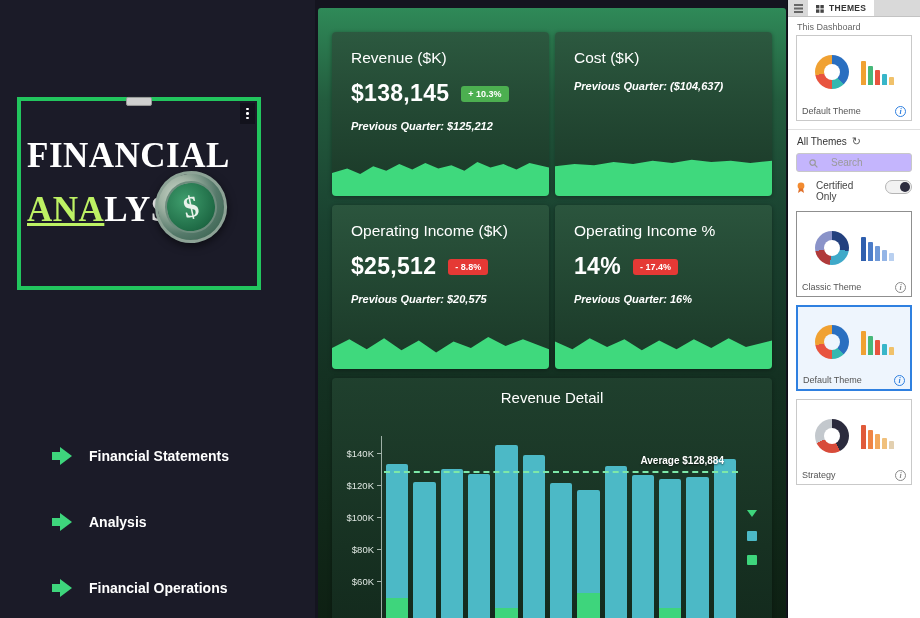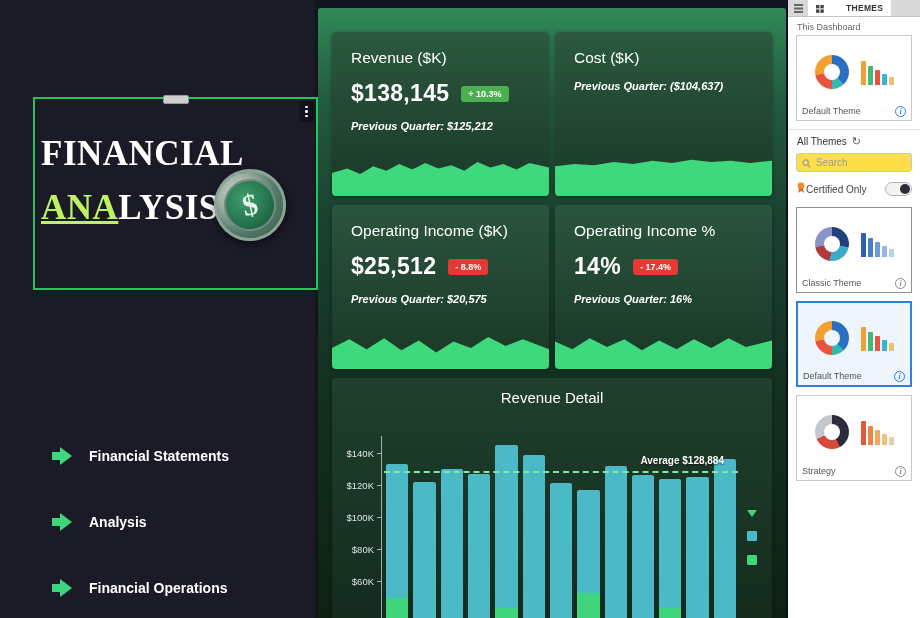--- a/index.html
+++ b/index.html
@@ -2,21 +2,21 @@
 <html><head>
 <meta charset="utf-8">
 <style>
   * { margin:0; padding:0; box-sizing:border-box; }
   html,body { background:#14141f; }
   body { font-family:"Liberation Sans", sans-serif; }
   .app { position:relative; width:920px; height:618px; overflow:hidden; background:#14141f; }
 
   
   .left-panel { position:absolute; left:0; top:0; width:315px; height:618px; background:#1b1b28; }
-  .widget { position:absolute; left:33px; width:285px; border:2px solid #22c55e; }
+  .widget { position:absolute; left:17px; width:244px; border:4px solid #22c55e; }
   .logo-widget { top:97px; height:193px; }
   .drag-handle { position:absolute; left:50%; top:0; transform:translate(-50%,-45%); width:26px; height:9px; background:#cfcfcf; border:1px solid #9a9a9a; border-radius:2px; }
   .kebab { position:absolute; right:2px; top:2px; width:15px; height:21px; background:#12121c; display:flex; flex-direction:column; align-items:center; justify-content:center; gap:2px; cursor:pointer; }
   .kebab i { width:2.5px; height:2.5px; border-radius:50%; background:#fff; }
   .logo-text { position:absolute; left:6px; top:28px; font-family:"Liberation Serif", serif; font-weight:700; color:#fff; font-size:35px; letter-spacing:0.5px; line-height:1.55; }
   .logo-accent { color:#bef264;text-decoration:underline; }
   .coin { position:absolute; right:30px; top:70px; width:72px; height:72px; border-radius:50%;
           background:radial-gradient(circle at 35% 30%, #c9d6c9 0%, #9fb2a3 30%, #55796a 60%, #2e5a45 100%);
           border:3px solid #8da396; display:flex; align-items:center; justify-content:center;
           transform:rotate(-12deg); box-shadow:0 3px 8px rgba(0,0,0,0.55); z-index:2; }
@@ -65,45 +65,45 @@
   .average-label { position:absolute; right:40px; color:#fff; font-size:10px; font-weight:700; z-index:4;
                    text-shadow:0 1px 2px rgba(0,0,0,0.6); }
   .chart-legend { position:absolute; right:7px; top:92px; display:flex; flex-direction:column; align-items:center; gap:14px; z-index:5; }
   .legend-caret { width:0; height:0; border-left:5px solid transparent; border-right:5px solid transparent; border-top:7px solid #3ed57c; cursor:pointer; }
   .legend-swatch { width:10px; height:10px; border-radius:1px; cursor:pointer; }
 
   
   .right-panel { position:absolute; left:787px; top:0; width:133px; height:618px; background:#ffffff; border-left:1px solid #0d0d15; }
   .tabstrip { display:flex; align-items:stretch; height:17px; background:#d9d9d9; border-bottom:1px solid #c3c3c3; }
   .tool-icon { width:20px; display:flex; align-items:center; justify-content:center; cursor:pointer; }
-  .tab { display:flex; align-items:center; gap:22px; background:#ffffff; padding:0 8px; cursor:pointer; }
+  .tab { display:flex; align-items:center; gap:5px; background:#ffffff; padding:0 8px; cursor:pointer; }
   .tab-label { font-size:8.5px; font-weight:700; color:#333; letter-spacing:0.3px; }
   .section-label { font-size:9px; color:#666; padding:5px 9px 3px 9px; }
   .theme-card { position:relative; margin:0 8px 8px 8px; height:86px; background:#fff; border:1px solid #c9c9c9; cursor:pointer; }
   .theme-card.boxed { border:1px solid #8f8f8f; }
   .theme-card.selected { border:2px solid #2f80e0; background:#eef5fd; }
   .theme-card-content { position:absolute; left:0; right:0; top:8px; bottom:20px; display:flex; align-items:center; justify-content:center; gap:12px; }
   .donut { position:relative; width:34px; height:34px; border-radius:50%; }
   .donut::after { content:''; position:absolute; inset:9px; border-radius:50%; background:#fff; }
   .theme-card.selected .donut::after { background:#eef5fd; }
   .mini-bars { display:flex; align-items:flex-end; gap:2px; height:26px; }
   .mini-bars i { display:block; width:5px; border-radius:1px 1px 0 0; }
   .theme-card-footer { position:absolute; left:0; right:0; bottom:0; height:18px; display:flex; align-items:center; justify-content:space-between; padding:0 5px; }
   .theme-name { font-size:9px; color:#555; }
   .info-icon { width:11px; height:11px; border:1px solid #8a8a8a; border-radius:50%; color:#8a8a8a;
                font:italic 700 8px "Liberation Serif", serif; display:flex; align-items:center; justify-content:center; cursor:pointer; }
   .info-icon.blue { border-color:#2f80e0; color:#2f80e0; }
   .divider { height:1px; background:#e0e0e0; margin:4px 0 0 0; }
   .all-themes-row { display:flex; align-items:center; gap:5px; padding:6px 9px 4px 9px; }
   .all-themes-label { font-size:10px; color:#333; }
   .refresh-icon { font-size:11px; color:#555; cursor:pointer; line-height:1; }
-  .search-box { display:flex; align-items:center; gap:5px; margin:2px 8px 0 8px; height:19px; border:1px solid #c8c8c8; border-radius:3px; background:#fde047; padding:0 5px; }
+  .search-box { display:flex; align-items:center; gap:13px; margin:2px 8px 0 8px; height:19px; border:1px solid #c8c8c8; border-radius:3px; background:#c4b5fd; padding:0 12px; }
   .search-box input { border:none; outline:none; width:100%; font-size:10px; color:#333; font-family:"Liberation Sans", sans-serif; background:transparent; }
   .search-box input::placeholder { color:#9a9a9a; }
-  .certified-row { display:flex; align-items:center; gap:0; margin:8px 8px 9px 8px; }
+  .certified-row { display:flex; gap:10px; margin:8px 8px 9px 8px; }
   .certified-label { font-size:10px; color:#444; flex:1; }
   .toggle { position:relative; width:27px; height:14px; border-radius:8px; background:#f2f2f2; border:1px solid #b5b5b5; cursor:pointer; }
   .toggle .knob { position:absolute; right:1px; top:1px; width:10px; height:10px; border-radius:50%; background:#2c2c3e; }
 </style>
 </head>
 <body>
 
 <div class="app">
 
   <div class="left-panel">

